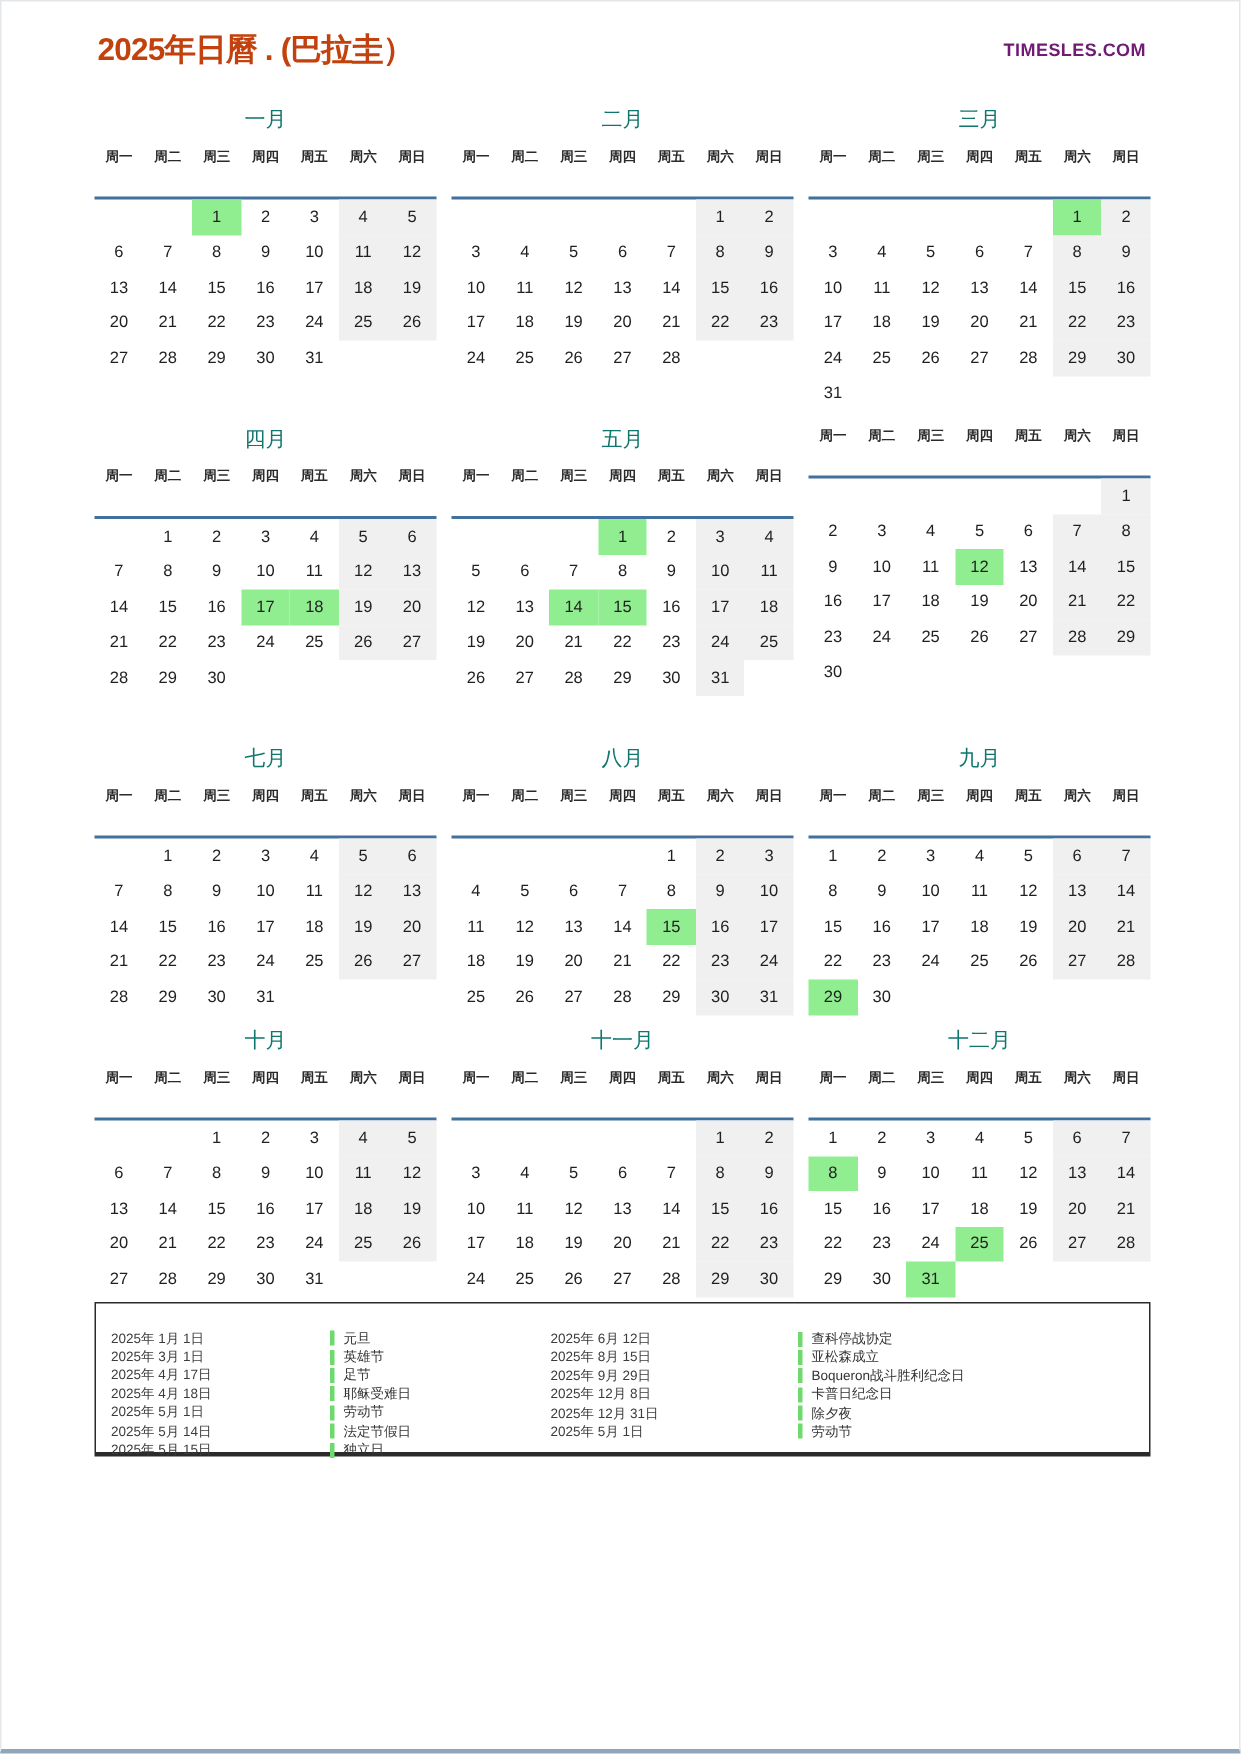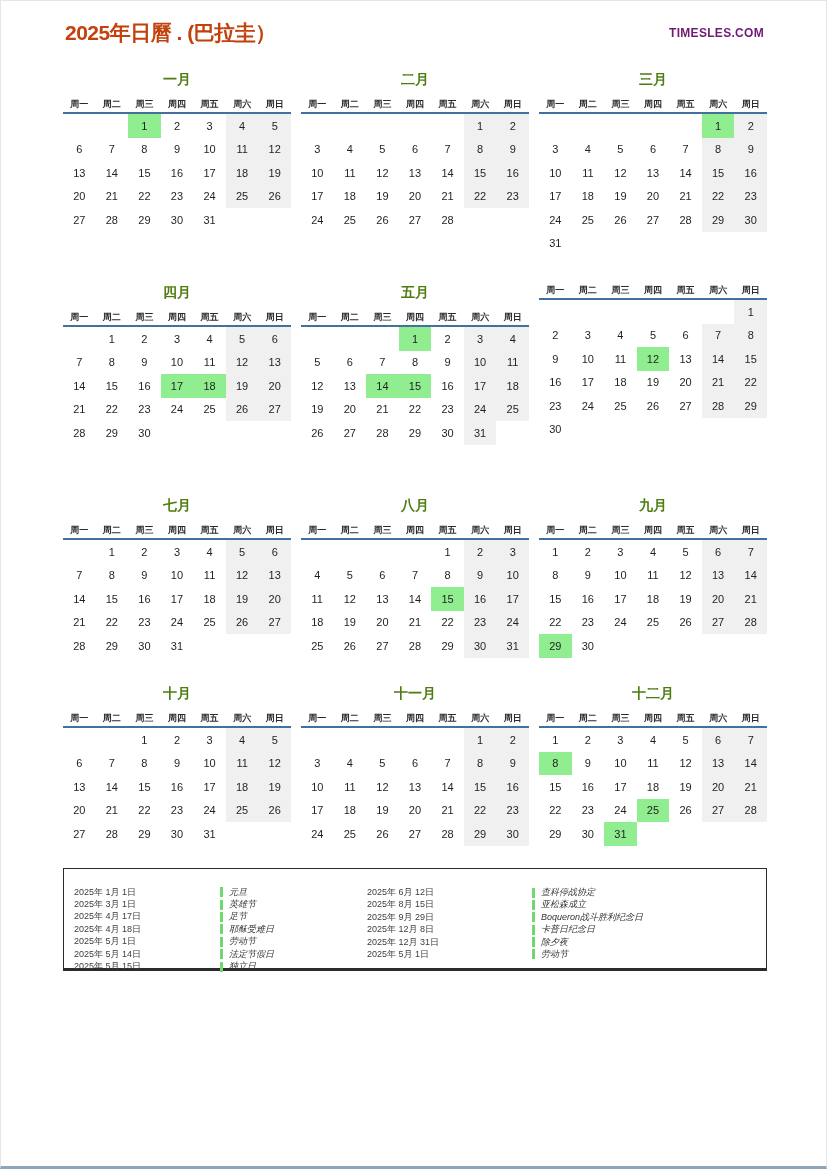--- a/index.html
+++ b/index.html
@@ -30,28 +30,28 @@
   
   .months {
     position: absolute; left: 62px; top: 70px; width: 704px;
     display: grid;
     grid-template-columns: repeat(3, 1fr);
     grid-template-rows: 213px 213px 188px auto;
     column-gap: 10px;
   }
   .month { }
   .month-title {
-    text-align: center; color: #4d7c0f;
-    font-size: 14px; font-weight: 700;
+    text-align: center; color: #0f766e;
+    font-size: 14px; font-weight: 400;
     margin-bottom: 9px;
   }
   .week-header {
     display: grid; grid-template-columns: repeat(7, 1fr);
     border-bottom: 2px solid #41719c;
-    padding-bottom: 1px;
+    padding-bottom: 20px;
   }
   .wd {
     text-align: center; font-size: 9px; font-weight: 700; color: #2a2a2a;
     line-height: 13px;
   }
   .days {
     display: grid; grid-template-columns: repeat(7, 1fr);
     grid-auto-rows: 23.5px;
   }
   .day {
@@ -68,21 +68,21 @@
     padding: 17px 6px 7px 10px;
     background: #fff;
   }
   .legend-col { display: flex; flex-direction: column; justify-content: space-between; }
   .legend-col.left  { width: 293px; }
   .legend-col.right { flex: 1; justify-content: center; }
   .legend-row { display: flex; align-items: center; height: 12.4px; }
   .legend-date { font-size: 9px; color: #3c3c3c; }
   .legend-col.left  .legend-date { width: 146px; }
   .legend-col.right .legend-date { width: 165px; }
-  .legend-name { display: flex; align-items: center; font-style: italic; }
+  .legend-name { display: flex; align-items: center; }
   .legend-bar {
     display: inline-block; width: 3px; height: 10px;
     background: #70d96e; margin-right: 6px;
   }
   .legend-label { font-size: 9px; color: #333; }
 </style>
 </head>
 <body>
 
 <div class="page">

